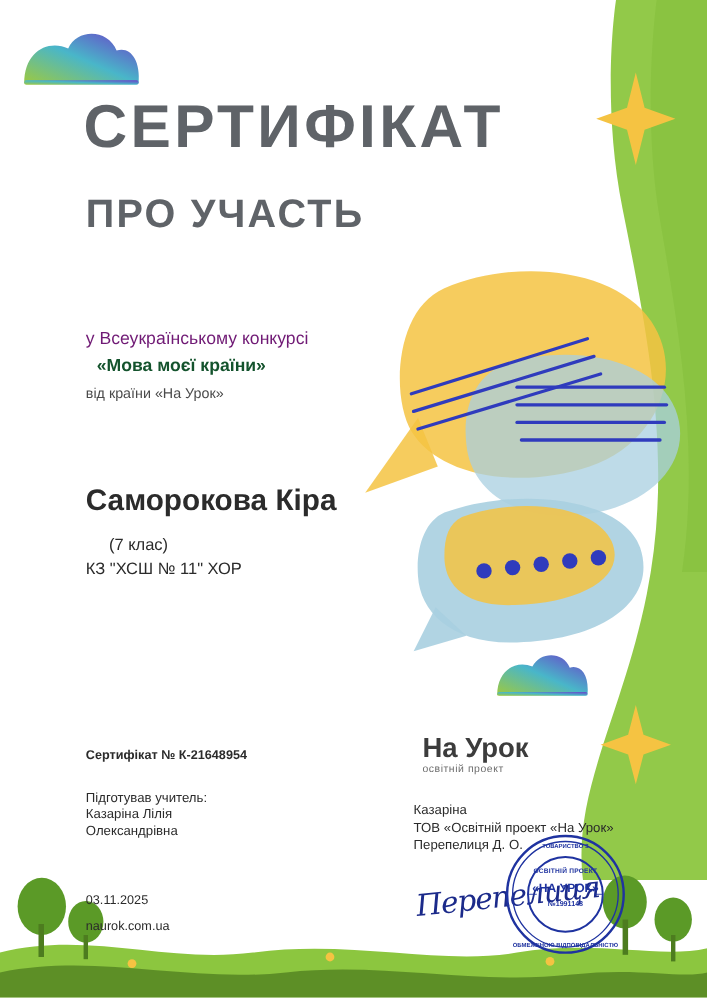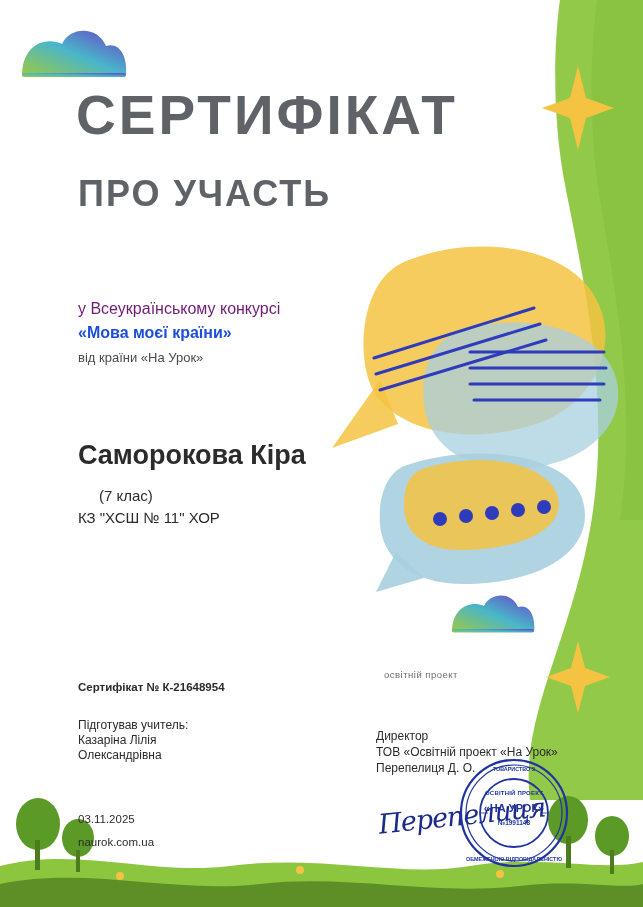--- a/index.html
+++ b/index.html
@@ -55,25 +55,25 @@
   
   .contest-line1 {
     position: absolute;
     left: 78px;
     top: 300px;
     font-size: 16px;
     color: #701a75;
   }
   .contest-line2 {
     position: absolute;
-    left: 78px;
+    left: 88px;
     top: 324px;
     font-size: 16px;
     font-weight: bold;
-    color: #1d4ed8;
+    color: #14532d;
   }
   .contest-line3 {
     position: absolute;
     left: 78px;
     top: 350px;
     font-size: 13px;
     color: #4a4a4a;
   }
 
   
@@ -335,25 +335,26 @@
 
     <div class="cert-number">Сертифікат № К-21648954</div>
     <div class="teacher-label">Підготував учитель:</div>
     <div class="teacher-name1">Казаріна Лілія</div>
     <div class="teacher-name2">Олександрівна</div>
     <div class="issue-date">03.11.2025</div>
     <div class="site-url">naurok.com.ua</div>
 
     <div class="brand">
       <div class="brand-text">
+        <div class="brand-name">На Урок</div>
         <div class="brand-tagline">освітній проект</div>
       </div>
     </div>
 
-    <div class="sig-role">Директор</div>
+    <div class="sig-role">Казаріна</div>
     <div class="sig-org">ТОВ «Освітній проект «На Урок»</div>
     <div class="sig-person">Перепелиця Д. О.</div>
 
     <div class="signature">Перепелиця</div>
 
     <div class="stamp">
       <svg viewBox="0 0 112 112" width="112" height="112" xmlns="http://www.w3.org/2000/svg">
         <circle cx="56" cy="56" r="53" fill="none" stroke="#1f33a0" stroke-width="2.2"></circle>
         <circle cx="56" cy="56" r="48" fill="none" stroke="#1f33a0" stroke-width="1.2"></circle>
         <circle cx="56" cy="56" r="34" fill="none" stroke="#1f33a0" stroke-width="1.8"></circle>

